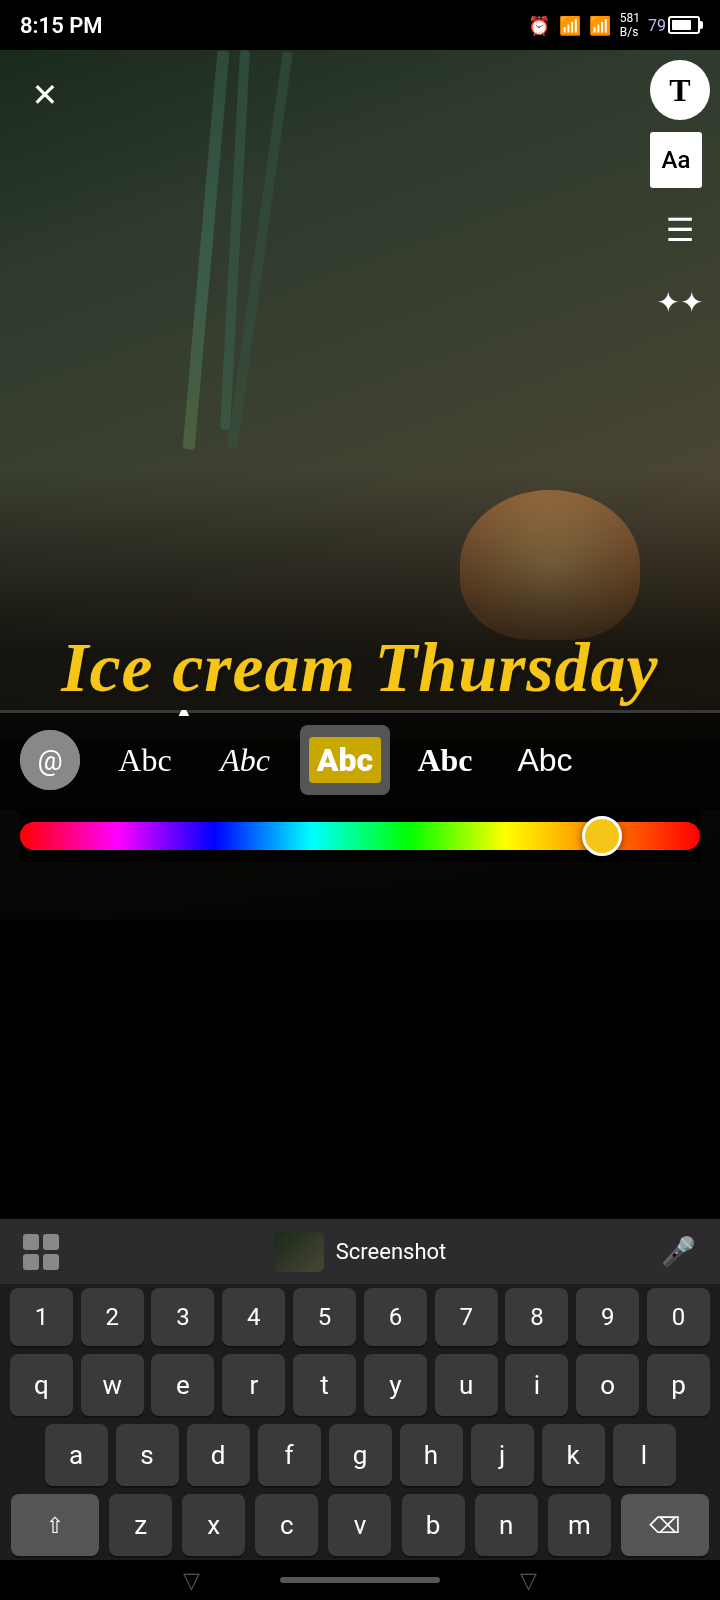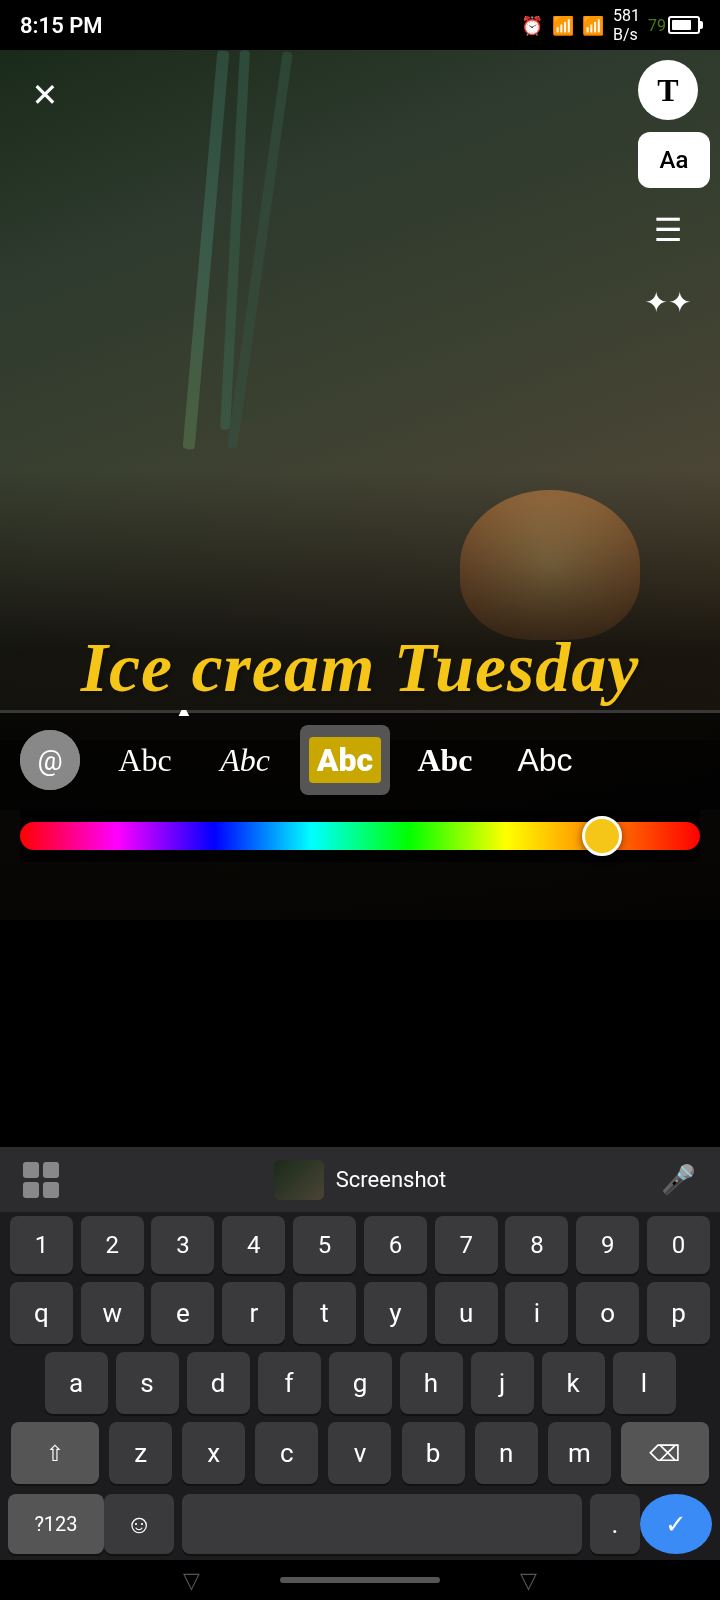--- a/index.html
+++ b/index.html
@@ -123,22 +123,22 @@
       border-radius: 50%;
     }
     #text-tool-btn span {
       font-size: 32px;
       font-weight: 700;
       color: #000;
       font-family: serif;
     }
     #font-btn {
       background: #fff;
-      border-radius: 12px;
-      width: 72px; height: 56px;
+      border-radius: 3px;
+      width: 52px; height: 56px;
     }
     #font-btn span {
       font-size: 24px;
       font-weight: 500;
       color: #000;
     }
     #align-btn, #sparkle-btn {
       background: transparent;
     }
     #align-btn span, #sparkle-btn span {
@@ -370,23 +370,23 @@
   </style>
 </head>
 <body>
 
 <div id="status-bar">
   <span id="status-time">8:15 PM</span>
   <div id="status-icons">
     <span class="status-icon">⏰</span>
     <span class="status-icon">📶</span>
     <span class="status-icon">📶</span>
-    <span style="font-size:16px; color:#fff;">581<br>B/s</span>
+    <span style="font-size:12px; color:#fff;">581<br>B/s</span>
     <div class="battery-indicator" style="display:flex;align-items:center;gap:2px;">
-      <span style="color:#4d7c0f;font-size:16px;">79</span>
+      <span style="color:#c4b5fd;font-size:16px;">79</span>
       <div class="battery-box">
         <div class="battery-fill"></div>
       </div>
     </div>
   </div>
 </div>
 
 <div id="photo-area">
   <div id="photo-bg">
 
@@ -412,21 +412,21 @@
     </div>
     <div class="toolbar-btn" id="align-btn">
       <span style="font-size:32px;color:#fff;">☰</span>
     </div>
     <div class="toolbar-btn" id="sparkle-btn">
       <span style="font-size:28px;color:#fff;">✦✦</span>
     </div>
   </div>
 
   <div id="text-overlay">
-    <span id="ice-cream-text">Ice cream Tuesday</span>
+    <span id="ice-cream-text">Ice cream Thursday</span>
   </div>
 
   <div id="font-style-bar">
 
     <div style="position:absolute;top:0;left:175px;transform:translateY(-50%);color:#fff;font-size:18px;">▲</div>
 
     <div class="font-style-item" id="emoji-style" style="min-width:80px;">
       <div style="background:#888;width:60px;height:60px;border-radius:50%;display:flex;align-items:center;justify-content:center;">
         <span style="font-size:28px;color:#fff;">@</span>
       </div>
@@ -529,34 +529,19 @@
     <div class="key letter-key">c</div>
     <div class="key letter-key">v</div>
     <div class="key letter-key">b</div>
     <div class="key letter-key">n</div>
     <div class="key letter-key">m</div>
     <div class="key special-key backspace-key">
       <span>⌫</span>
     </div>
   </div>
 
-  <div class="key-row" style="padding:6px 8px;align-items:center;">
-    <div class="key special-key num123-key">
-      <span>?123</span>
-    </div>
-    <div class="key emoji-key">
-      <span>☺</span>
-    </div>
-    <div class="key space-key">
-      <span></span>
-    </div>
-    <div class="key period-key">.</div>
-    <div class="enter-key">
-      <span>✓</span>
-    </div>
-  </div>
 
   <div id="home-indicator">
     <span style="font-size:22px;color:#555;">▽</span>
     <div id="home-bar"></div>
     <span style="font-size:22px;color:#555;">▽</span>
   </div>
 </div>
 
 </body></html>

